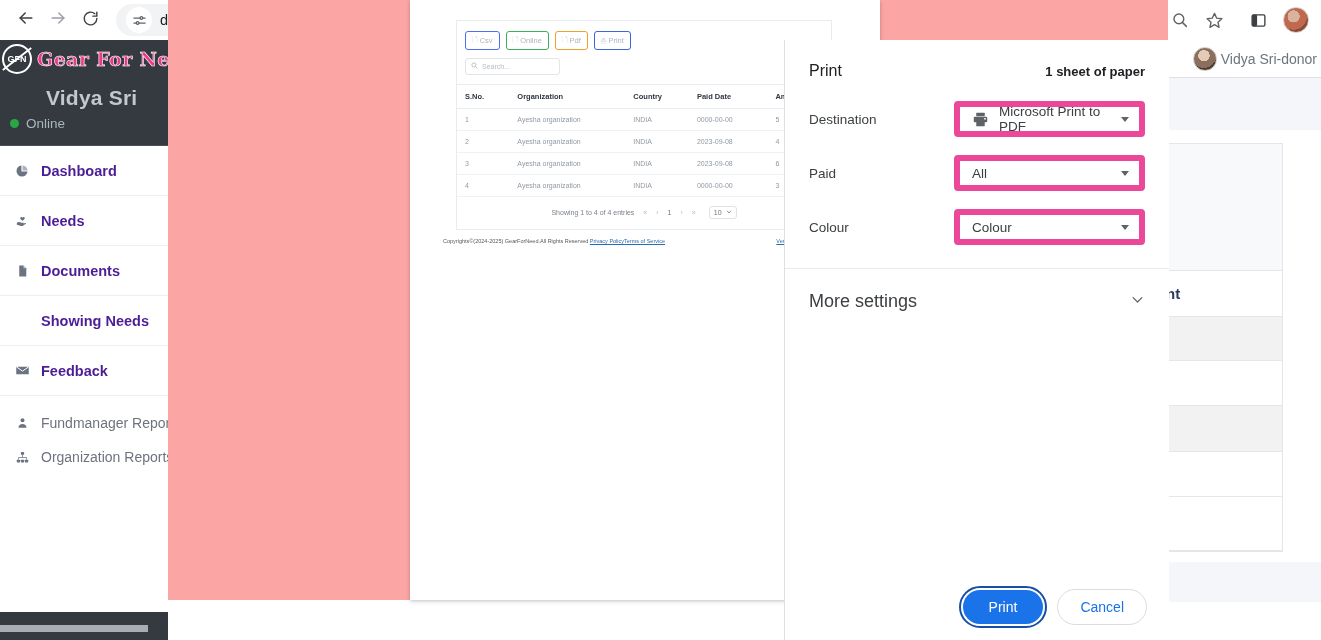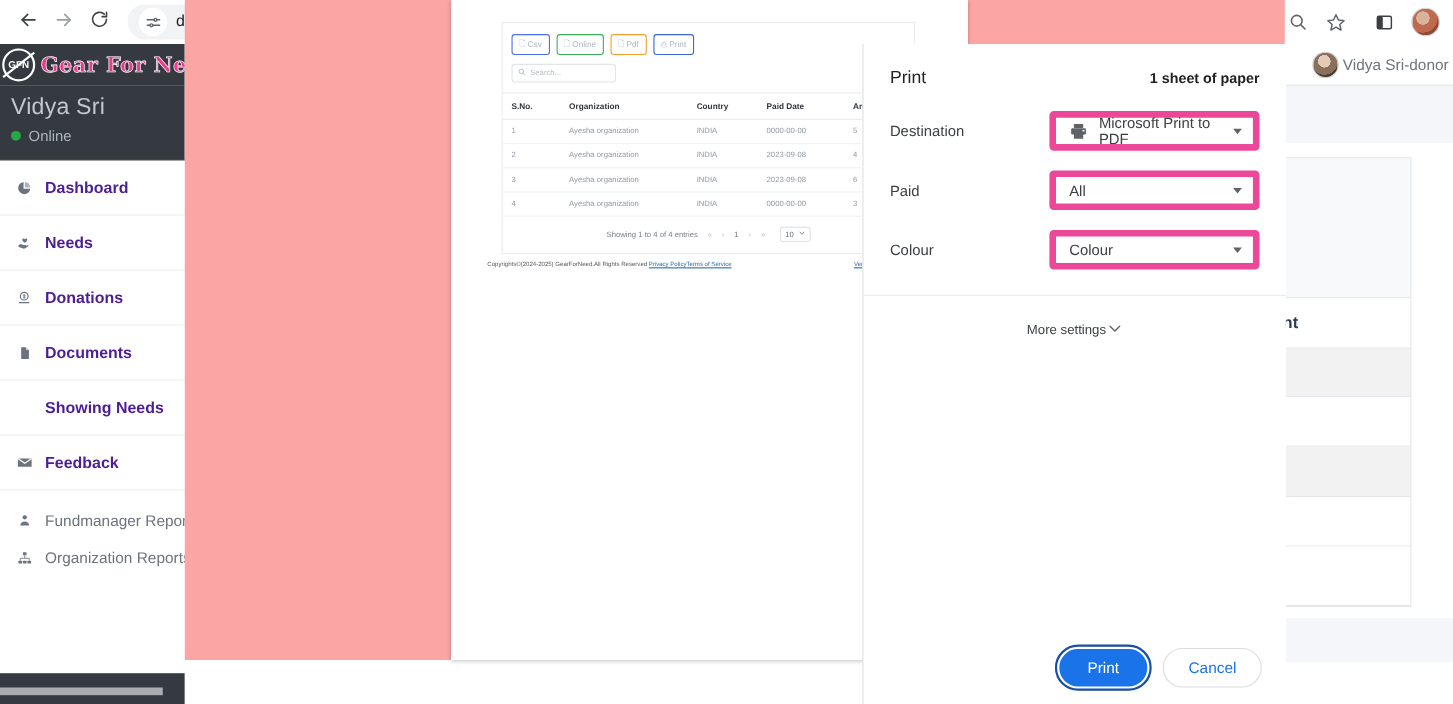--- a/index.html
+++ b/index.html
@@ -106,22 +106,23 @@
     margin-left: 5px;
     white-space: nowrap;
     letter-spacing: 0.4px;
   }
   .sb-user {
     background: #343a40;
     padding: 8px 0 14px 10px;
     border-bottom: 1px solid #4b5158;
   }
   .sb-user-name {
-    font-size: 21px; font-weight: normal; color: #c2c7d0;
+    font-size: 21px; font-weight: bold; color: #c2c7d0;
     letter-spacing: 0.2px;
+    margin-left: 36px;
   }
   .sb-user-status {
     display: flex; align-items: center;
     margin-top: 6px;
   }
   .sb-status-dot {
     width: 9px; height: 9px; border-radius: 50%;
     background: #28a745; margin-right: 7px; flex: 0 0 auto;
   }
   .sb-status-label { font-size: 13.5px; color: #adb5bd; }
@@ -312,23 +313,23 @@
   .pp-select .val { font-size: 13.5px; color: #3c4043; flex: 1 1 auto; }
   .pp-caret {
     width: 0; height: 0; flex: 0 0 auto;
     border-left: 4.5px solid transparent;
     border-right: 4.5px solid transparent;
     border-top: 5px solid #5f6368;
   }
   .printer-glyph { margin-right: 10px; flex: 0 0 auto; color: #5f6368; display: flex; }
   .pp-divider { height: 1px; background: #e8eaed; margin: 14px 0 0 0; }
   .pp-more {
-    display: flex; align-items: center; justify-content: center;
+    display: flex; align-items: center; justify-content: space-between;
     padding: 22px 24px;
-    font-size: 12px; color: #3c4043;
+    font-size: 18px; color: #3c4043;
   }
   .pp-actions {
     position: absolute; right: 22px; bottom: 14px;
     display: flex; align-items: center; gap: 12px;
   }
   .btn-print {
     background: #1a73e8; color: #ffffff;
     font-size: 14px;
     border-radius: 20px;
     padding: 9px 26px;
@@ -448,30 +449,20 @@
       <div class="sb-item">
         <span class="sb-ico">
           <svg width="15" height="15" viewBox="0 0 24 24" fill="#6b7280">
               <path d="M12 7.2c-1-1.5-3.6-1.2-3.6 1 0 1.6 2.2 3 3.6 4.1 1.4-1.1 3.6-2.5 3.6-4.1 0-2.2-2.6-2.5-3.6-1Z"></path>
               <path d="M3 15.5c1.6-1 3.4-1.2 5-.6l2 .8h3.2c.7 0 .9.9.2 1.1l-3 .8 6-1.7c.9-.3 1.6.8.9 1.4l-4.6 3c-.9.6-2 .8-3 .5L3 18.6Z"></path>
             </svg>
         </span>
         <span>Needs</span>
       </div>
 
-      <div class="sb-item">
-        <span class="sb-ico">
-          <svg width="14" height="14" viewBox="0 0 24 24" fill="none" stroke="#6b7280" stroke-width="1.8">
-              <circle cx="12" cy="9" r="6"></circle>
-              <path d="M10 7.5h4M10 10.5h4M12 6v7" stroke-width="1.4"></path>
-              <line x1="4" y1="19" x2="20" y2="19" stroke-width="2"></line>
-            </svg>
-        </span>
-        <span>Donations</span>
-      </div>
 
       <div class="sb-item">
         <span class="sb-ico">
           <svg width="13" height="14" viewBox="0 0 24 24" fill="#6b7280">
               <path d="M6 2h8l5 5v15H6z"></path>
               <path d="M14 2v5h5" fill="#ffffff" opacity="0.65"></path>
             </svg>
         </span>
         <span>Documents</span>
       </div>

